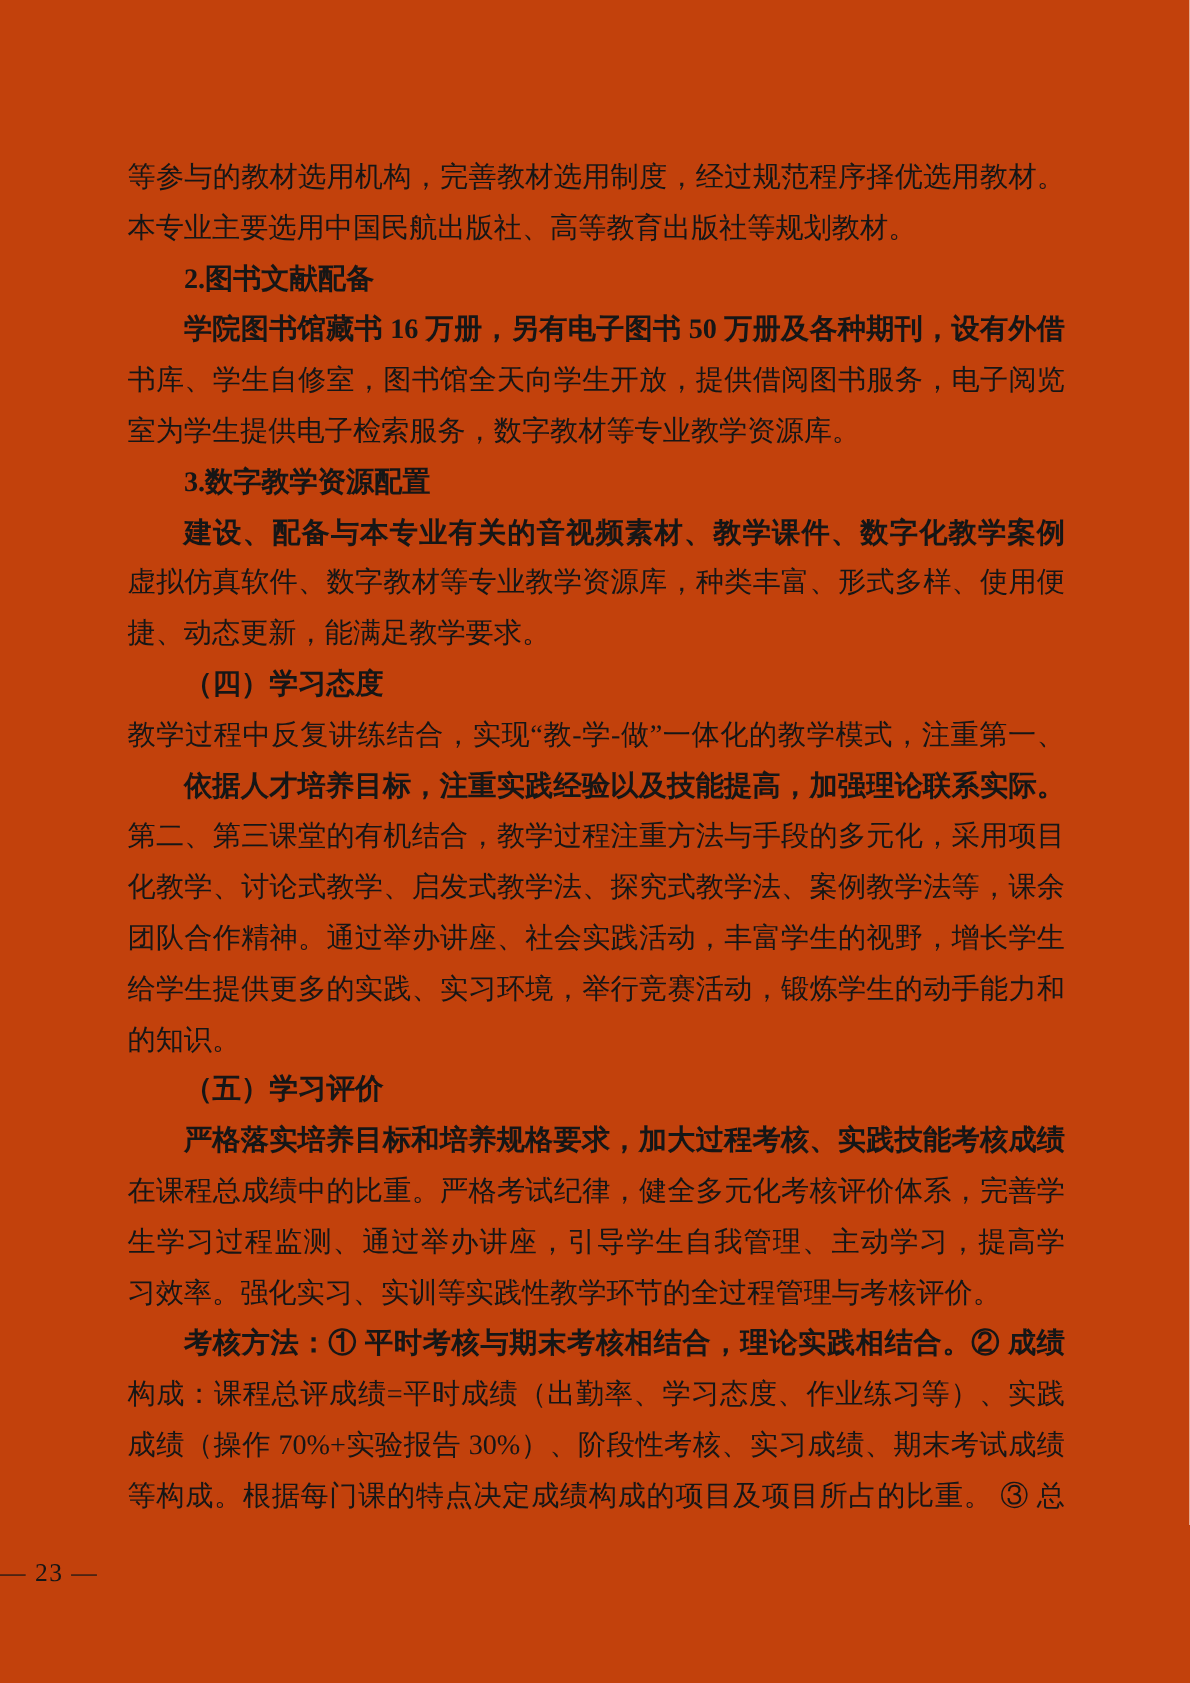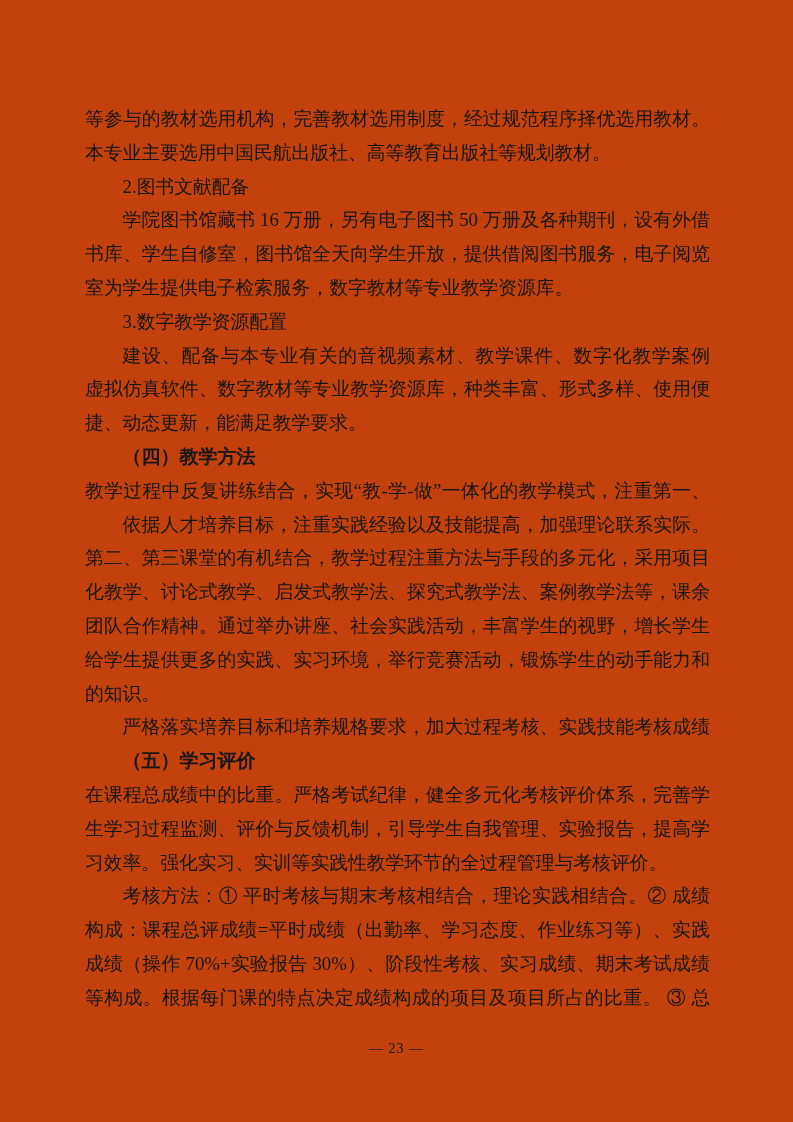--- a/index.html
+++ b/index.html
@@ -30,66 +30,67 @@
   }
   
   .j {
     text-align: justify;
     text-align-last: justify;
     text-justify: inter-character;
   }
   
   .ind {
     text-indent: 37.6px;
+    font-weight: bold;
   }
   
   .head {
     font-weight: 700;
     font-family: "Liberation Sans", "DejaVu Sans", sans-serif;
     font-size: 19px;
   }
   .footer {
     position: absolute;
     left: 0;
     width: 793px;
     top: 1038px;
-    text-align: center;
-    font-size: 14px;
+    text-align: left;
+    font-size: 17px;
     line-height: 22px;
     letter-spacing: 1px;
     color: #161616;
   }
 </style>
 </head>
 <body>
 
 <div class="page">
   <div class="content">
     <div class="ln j">等参与的教材选用机构，完善教材选用制度，经过规范程序择优选用教材。</div>
     <div class="ln">本专业主要选用中国民航出版社、高等教育出版社等规划教材。</div>
     <div class="ln ind">2.图书文献配备</div>
     <div class="ln ind j">学院图书馆藏书 16 万册，另有电子图书 50 万册及各种期刊，设有外借</div>
     <div class="ln j">书库、学生自修室，图书馆全天向学生开放，提供借阅图书服务，电子阅览</div>
     <div class="ln">室为学生提供电子检索服务，数字教材等专业教学资源库。</div>
     <div class="ln ind">3.数字教学资源配置</div>
     <div class="ln ind j">建设、配备与本专业有关的音视频素材、教学课件、数字化教学案例库、</div>
     <div class="ln j">虚拟仿真软件、数字教材等专业教学资源库，种类丰富、形式多样、使用便</div>
     <div class="ln">捷、动态更新，能满足教学要求。</div>
-    <div class="ln ind head">（四）教学方法</div>
+    <div class="ln ind head">（四）学习态度</div>
     <div class="ln j">教学过程中反复讲练结合，实现“教-学-做”一体化的教学模式，注重第一、</div>
     <div class="ln ind j">依据人才培养目标，注重实践经验以及技能提高，加强理论联系实际。</div>
     <div class="ln j">第二、第三课堂的有机结合，教学过程注重方法与手段的多元化，采用项目</div>
     <div class="ln j">化教学、讨论式教学、启发式教学法、探究式教学法、案例教学法等，课余</div>
     <div class="ln j">团队合作精神。通过举办讲座、社会实践活动，丰富学生的视野，增长学生</div>
     <div class="ln j">给学生提供更多的实践、实习环境，举行竞赛活动，锻炼学生的动手能力和</div>
     <div class="ln">的知识。</div>
+    <div class="ln ind head">（五）学习评价</div>
     <div class="ln ind j">严格落实培养目标和培养规格要求，加大过程考核、实践技能考核成绩</div>
-    <div class="ln ind head">（五）学习评价</div>
     <div class="ln j">在课程总成绩中的比重。严格考试纪律，健全多元化考核评价体系，完善学</div>
-    <div class="ln j">生学习过程监测、评价与反馈机制，引导学生自我管理、实验报告，提高学</div>
+    <div class="ln j">生学习过程监测、通过举办讲座，引导学生自我管理、主动学习，提高学</div>
     <div class="ln">习效率。强化实习、实训等实践性教学环节的全过程管理与考核评价。</div>
     <div class="ln ind j">考核方法：① 平时考核与期末考核相结合，理论实践相结合。② 成绩</div>
     <div class="ln j">构成：课程总评成绩=平时成绩（出勤率、学习态度、作业练习等）、实践</div>
     <div class="ln j">成绩（操作 70%+实验报告 30%）、阶段性考核、实习成绩、期末考试成绩</div>
     <div class="ln j">等构成。根据每门课的特点决定成绩构成的项目及项目所占的比重。 ③ 总</div>
   </div>
 
   <div class="footer">
     <span>— 23 —</span>
   </div>

